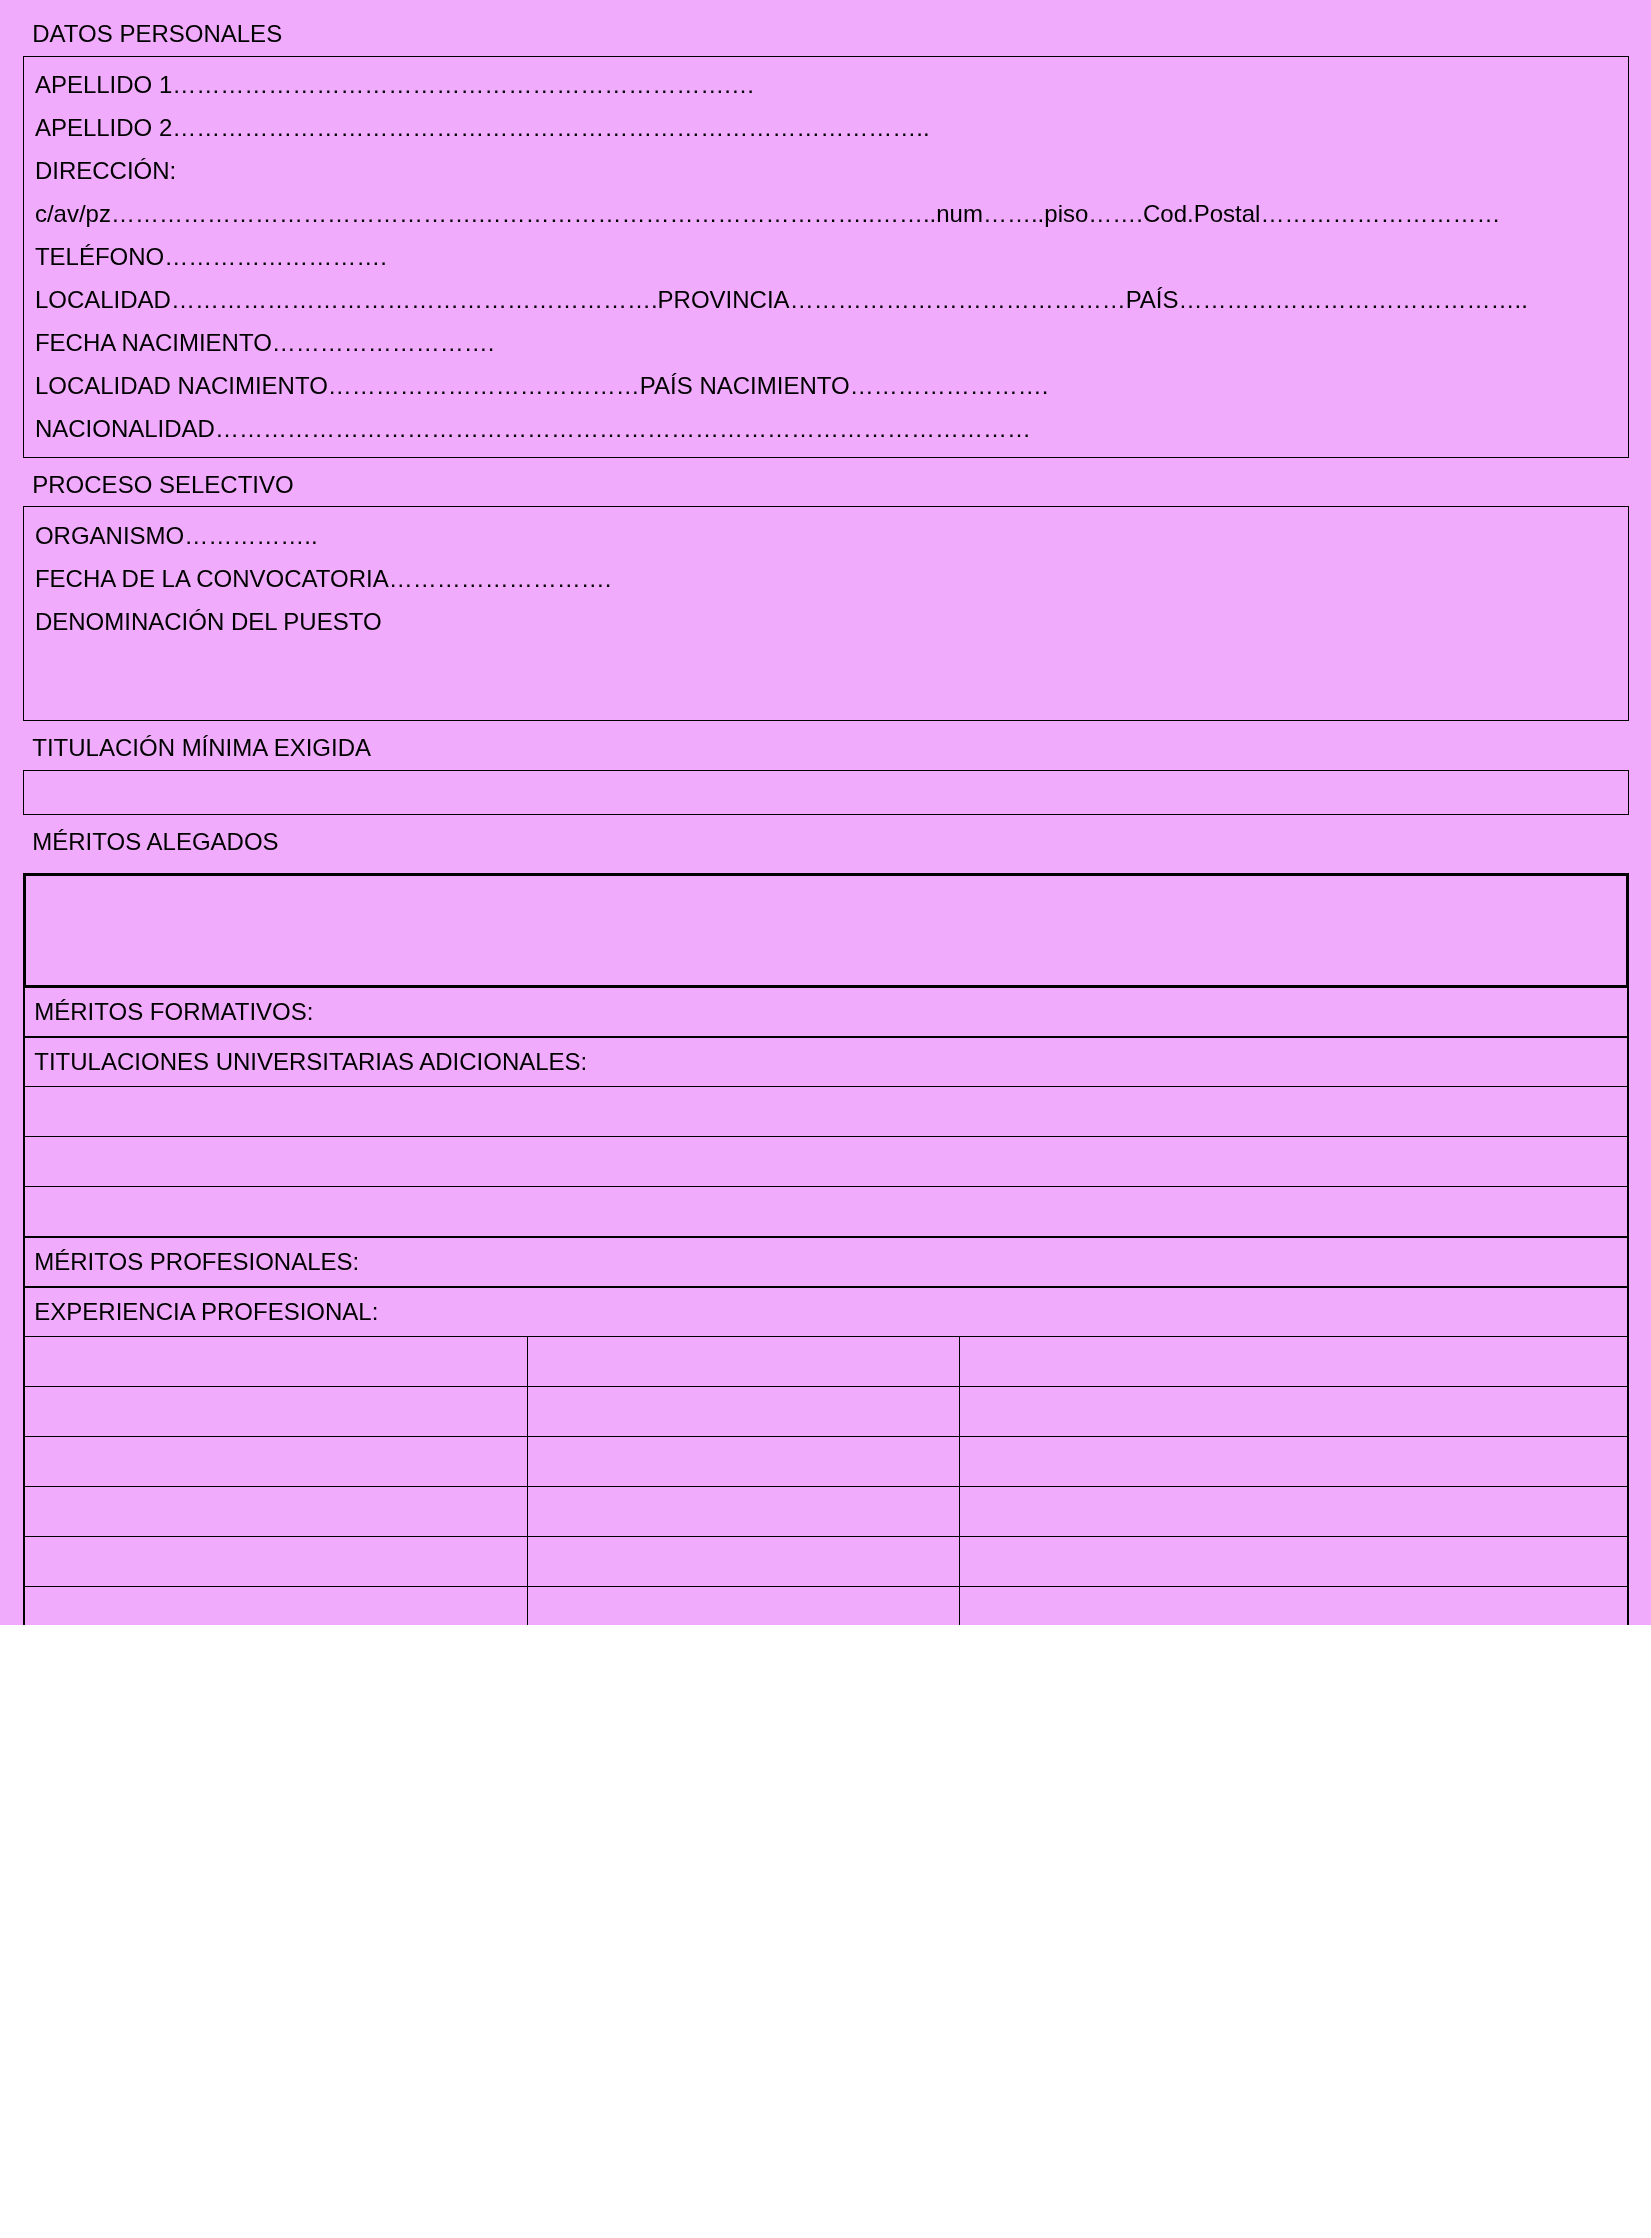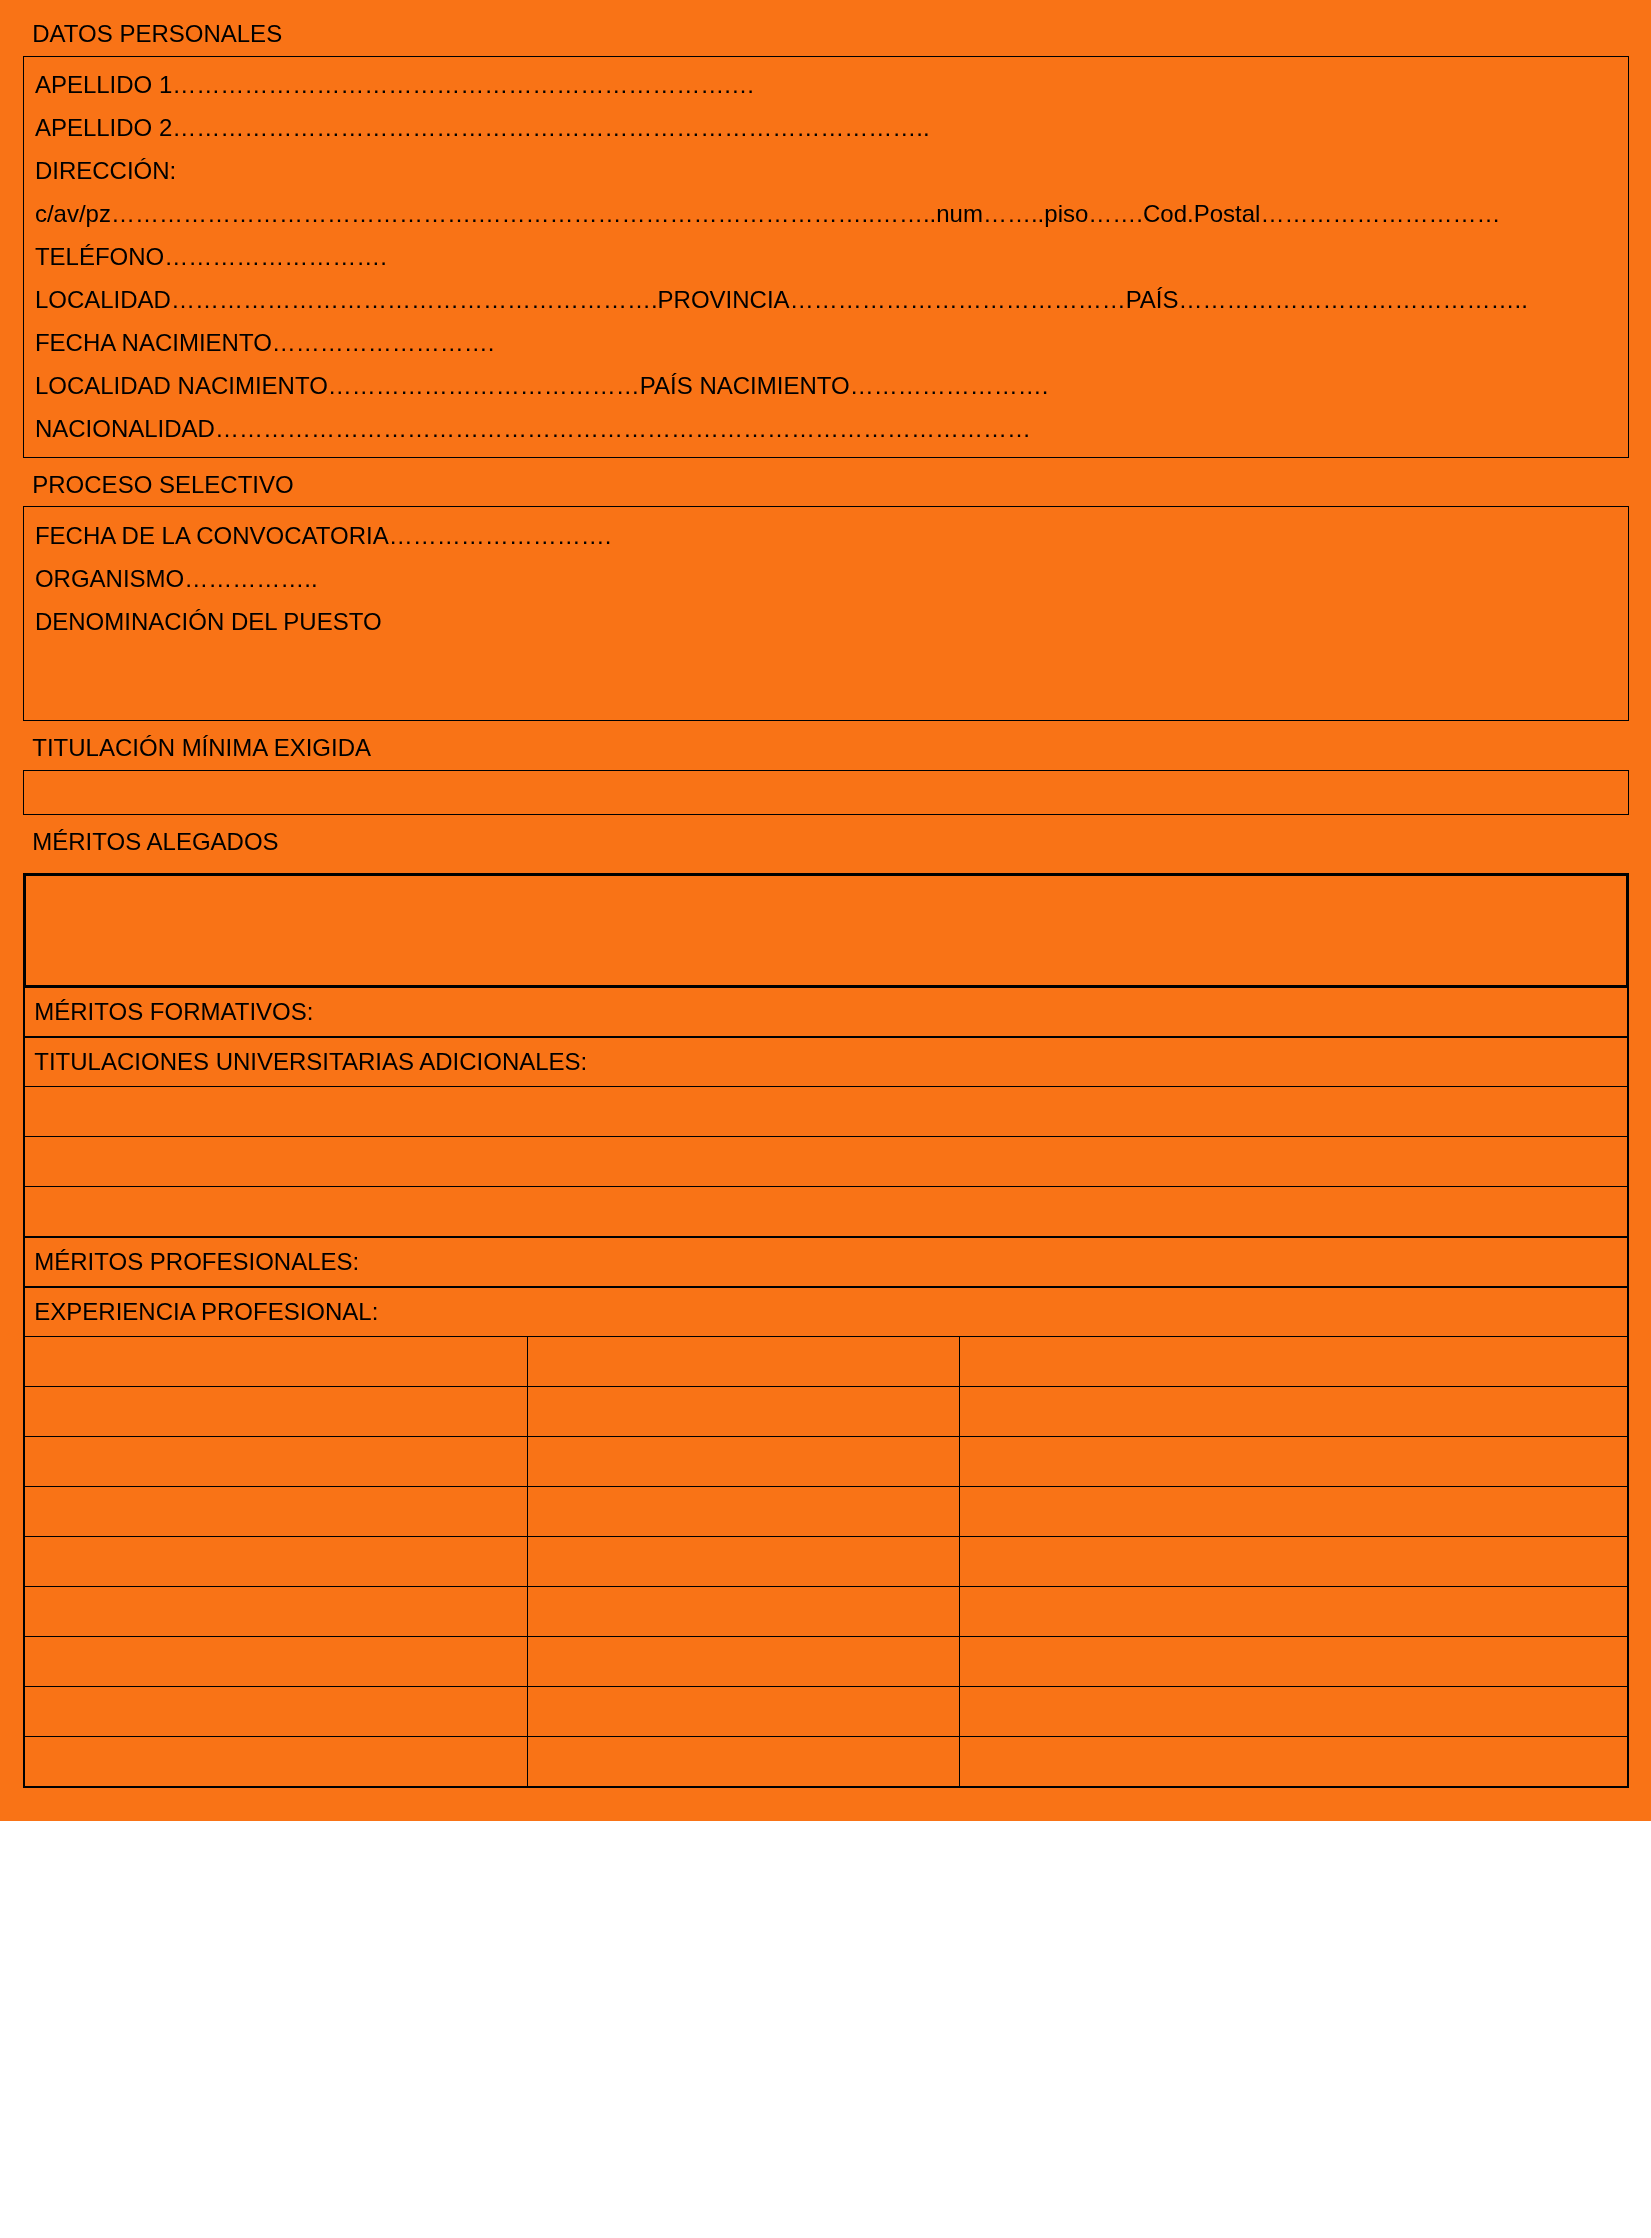--- a/index.html
+++ b/index.html
@@ -5,24 +5,24 @@
   * { margin: 0; padding: 0; box-sizing: border-box; }
   html, body { background: #ffffff; }
   body {
     width: 1652px;
     height: 2239px;
     font-family: "Liberation Sans", sans-serif;
     color: #000000;
   }
   .page {
     width: 1652px;
-    height: 1821px;
+    height: 1625px;
     padding: 18px 22.6px;
     overflow: hidden;
-    background: #f97316;
+    background: #f0abfc;
   }
   .heading {
     font-size: 24px;
     line-height: 31px;
     margin: 11.3px 0 6.5px 9.7px;
     white-space: nowrap;
   }
   .heading.first { margin-top: 0; }
   .box {
     border: 1.6px solid #000;
@@ -82,22 +82,22 @@
     <div class="fline">c/av/pz……………………………………….…………………………………………..……..num……..piso…….Cod.Postal…………………………</div>
     <div class="fline">TELÉFONO……………………….</div>
     <div class="fline">LOCALIDAD…………………………………………………….PROVINCIA……………………………………PAÍS……………………………………..</div>
     <div class="fline">FECHA NACIMIENTO……………………….</div>
     <div class="fline">LOCALIDAD NACIMIENTO…………………………………PAÍS NACIMIENTO…………………….</div>
     <div class="fline">NACIONALIDAD…………………………………………………………………………………………</div>
   </div>
 
   <div class="heading">PROCESO SELECTIVO</div>
   <div class="box box-proceso">
+    <div class="fline">ORGANISMO……………..</div>
     <div class="fline">FECHA DE LA CONVOCATORIA……………………….</div>
-    <div class="fline">ORGANISMO……………..</div>
     <div class="fline">DENOMINACIÓN DEL PUESTO</div>
   </div>
 
   <div class="heading">TITULACIÓN MÍNIMA EXIGIDA</div>
   <div class="box box-empty"></div>
 
   <div class="heading">MÉRITOS ALEGADOS</div>
   <div class="thickbox"></div>
 
   <table class="t-form">

